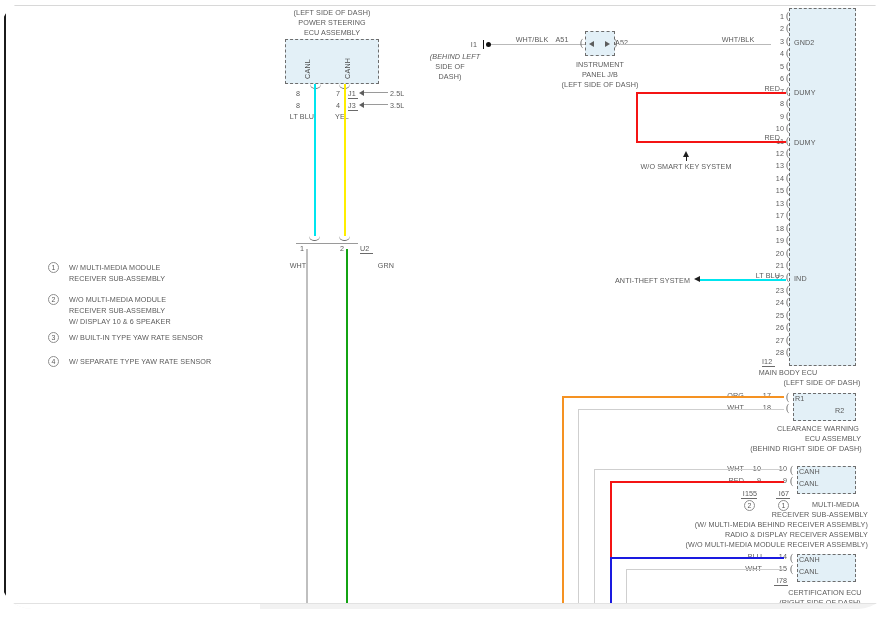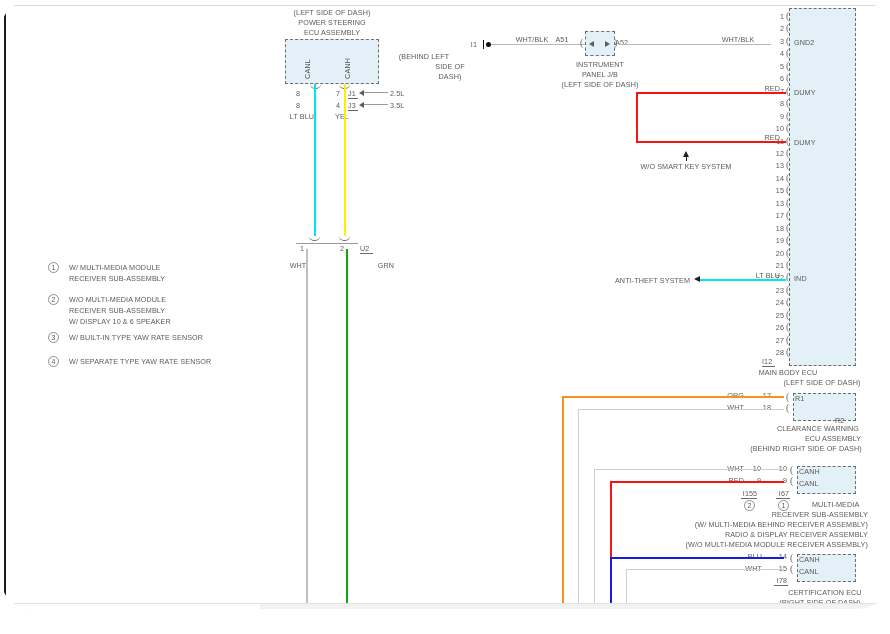--- a/index.html
+++ b/index.html
@@ -246,21 +246,21 @@
     <div class="t c" style="left:298px; top:261px;">WHT</div>
     <div class="t c" style="left:338px; top:261px;margin-left:48px;">GRN</div>
 
     <div class="w wv w2 gy" style="left:306px; top:249px; height:385px;"></div>
     <div class="w wv w2 gr" style="left:346px; top:249px; height:385px;"></div>
 
     <div class="t r" style="left:477px; top:40px;">I1</div>
     <div class="tick" style="left:483px; top:40px;"></div>
     <div class="dot" style="left:486px; top:42px;"></div>
 
-    <div class="t c" style="left:424px; top:52px;">(BEHIND LEFT</div>
+    <div class="t c" style="left:455px; top:52px;font-style:italic;">(BEHIND LEFT</div>
     <div class="t c" style="left:450px; top:62px;">SIDE OF</div>
     <div class="t c" style="left:450px; top:72px;">DASH)</div>
 
     <div class="w wh" style="left:491px; top:44px; width:94px;"></div>
     <div class="t c" style="left:532px; top:35px;">WHT/BLK</div>
 
     <div class="t c" style="left:562px; top:35px;">A51</div>
     <div class="t" style="left:615px; top:38px;">A52</div>
 
     <div class="box" style="left:585px; top:31px; width:30px; height:25px;"></div>
@@ -359,21 +359,21 @@
 
     <div class="w wh w2 cy" style="left:700px; top:279px; width:86px;"></div>
     <div class="arrowL" style="left:694px; top:276px;"></div>
     <div class="t r" style="left:690px; top:276px;">ANTI-THEFT SYSTEM</div>
     <div class="t r" style="left:780px; top:271px;">LT BLU</div>
 
     <div class="box" style="left:793px; top:393px; width:63px; height:28px;"></div>
     <div class="pinbr" style="left:786px; top:393px;">(</div>
     <div class="pinbr" style="left:786px; top:404px;">(</div>
     <div class="t" style="left:795px; top:394px;">R1</div>
-    <div class="t" style="left:795px; top:416px;padding-left:40px;">R2</div>
+    <div class="t" style="left:795px; top:406px;padding-left:40px;">R2</div>
 
     <div class="t r" style="left:771px; top:391px;">17</div>
     <div class="t r" style="left:771px; top:403px;">18</div>
     <div class="t r" style="left:744px; top:391px;">ORG</div>
     <div class="t r" style="left:744px; top:403px;">WHT</div>
 
     <div class="t c" style="left:818px; top:424px;">CLEARANCE WARNING</div>
     <div class="t c" style="left:833px; top:434px;">ECU ASSEMBLY</div>
     <div class="t c" style="left:806px; top:444px;">(BEHIND RIGHT SIDE OF DASH)</div>
 

